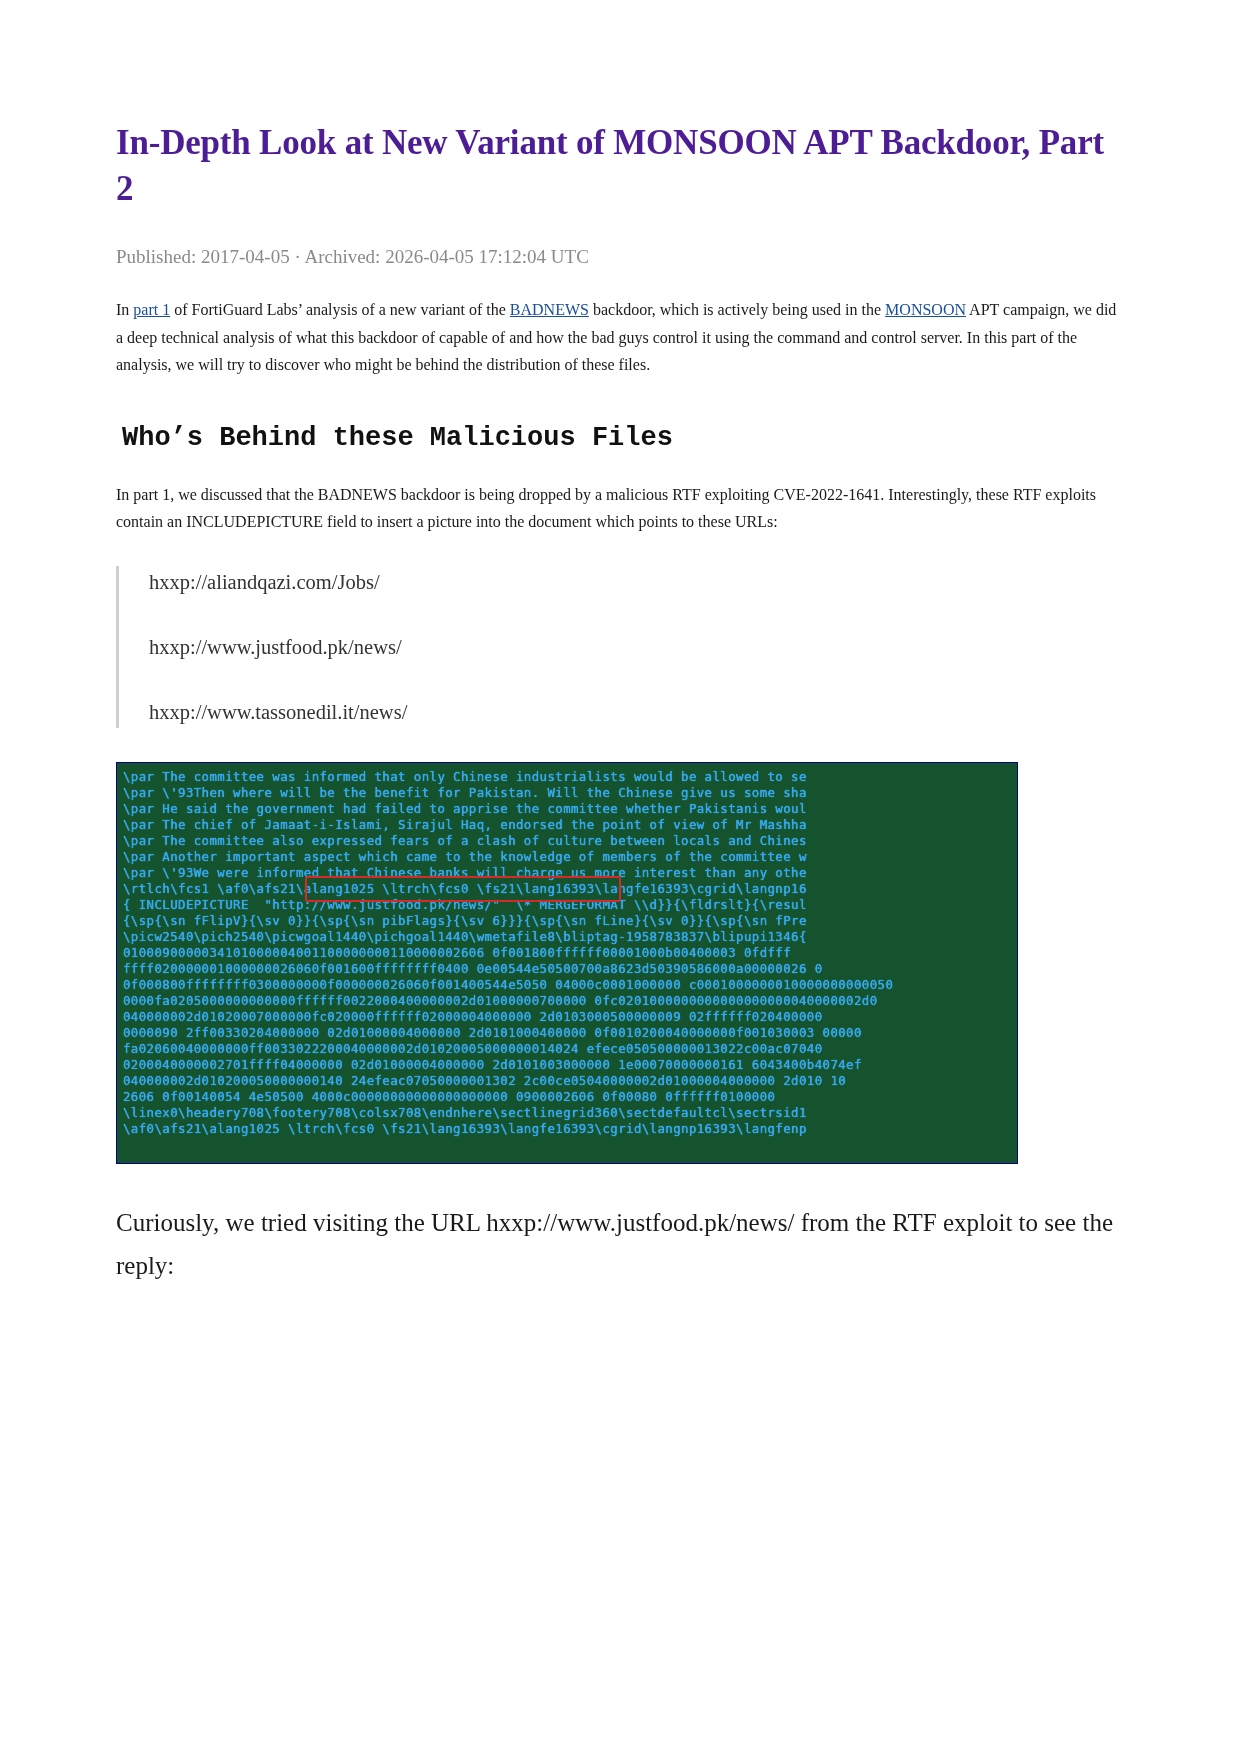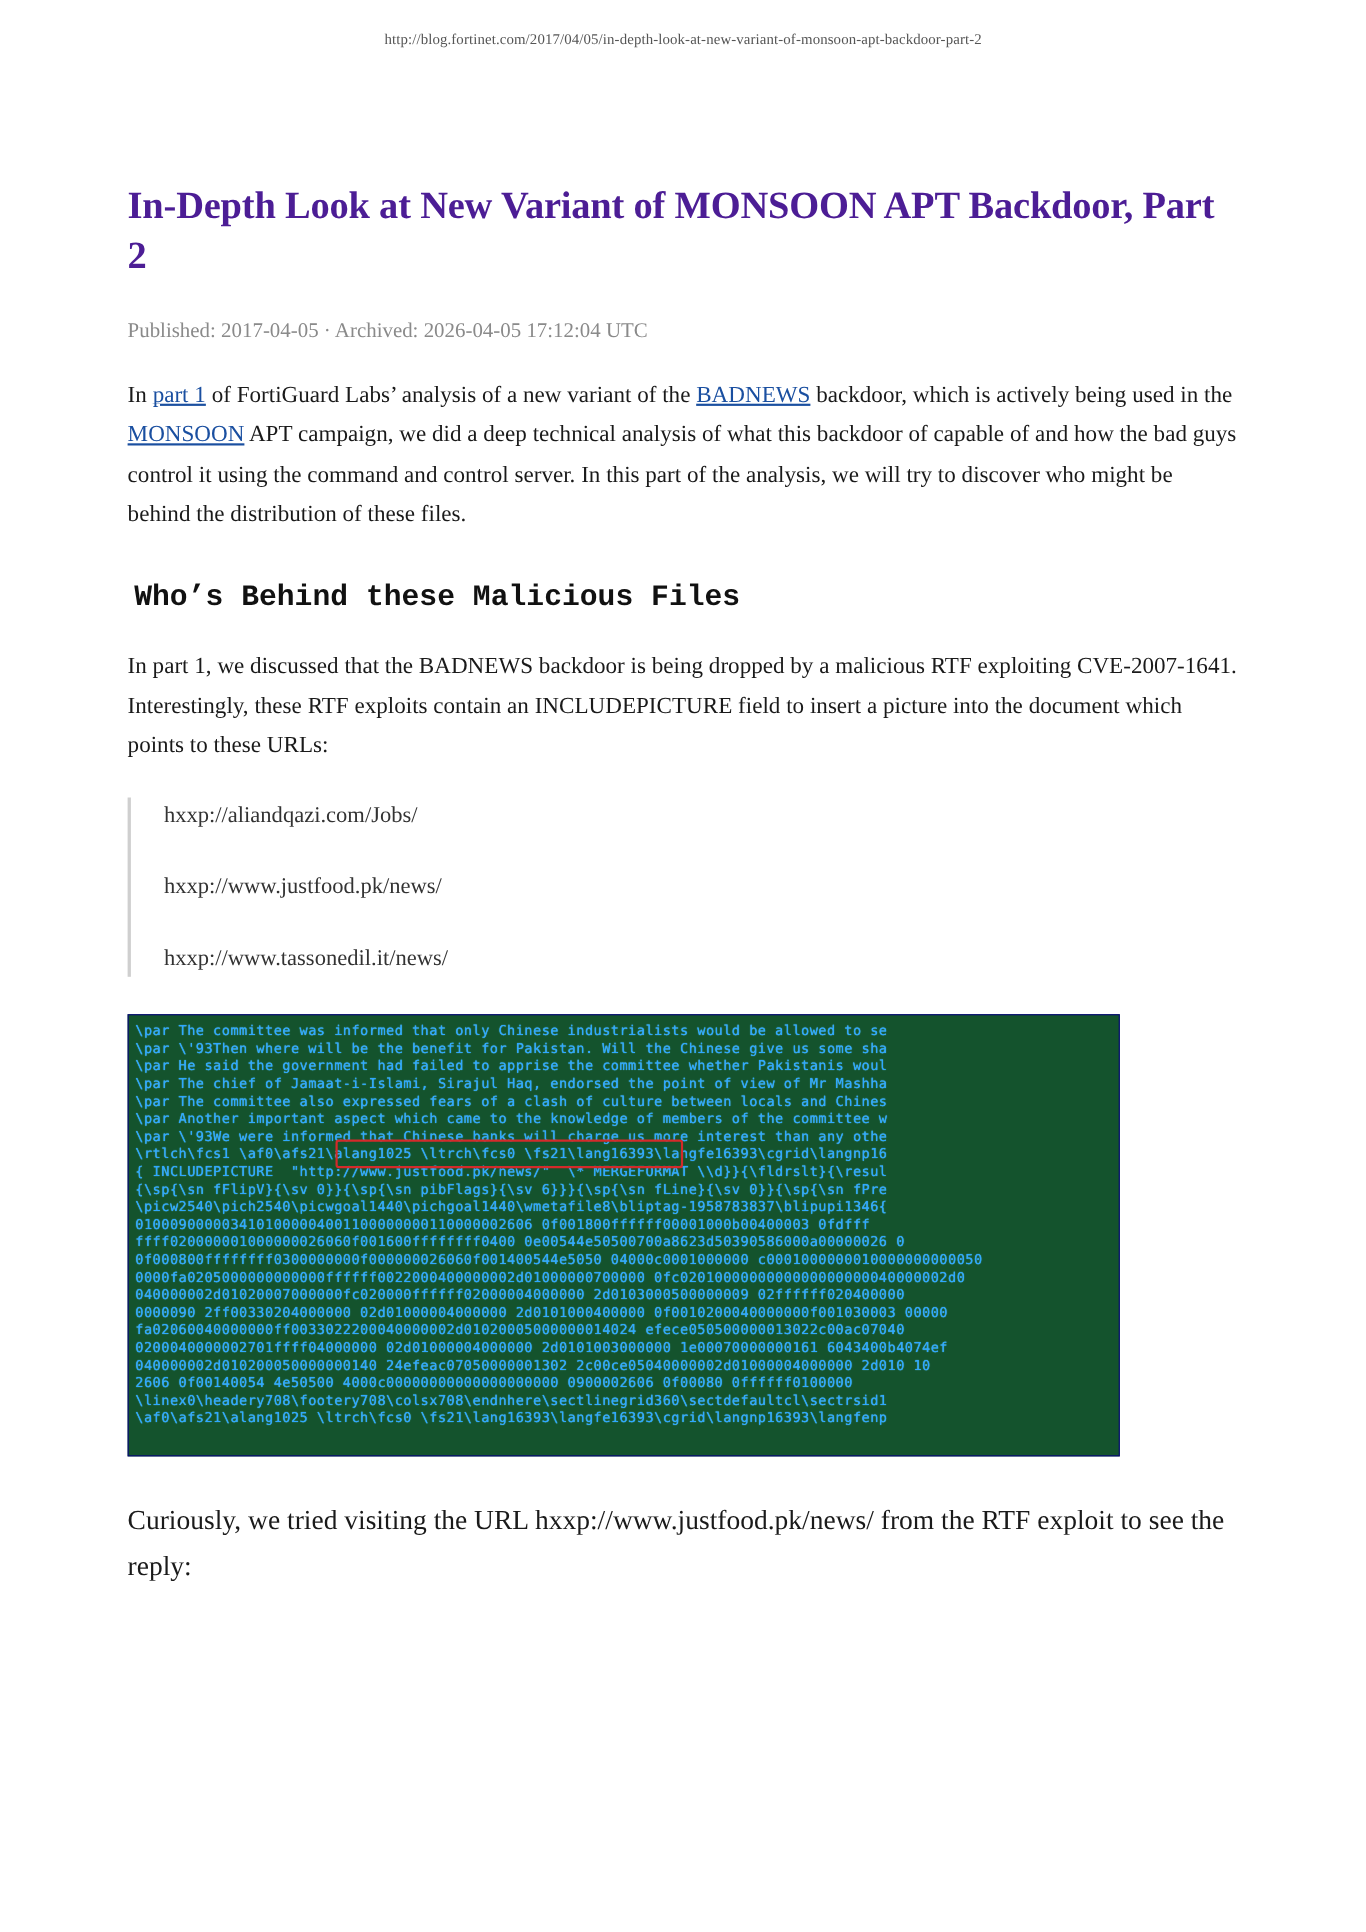--- a/index.html
+++ b/index.html
@@ -44,21 +44,21 @@
     letter-spacing: -0.2px;
   }
   .meta {
     font-size: 19px;
     color: #8a8a8a;
     margin-top: 34px;
     margin-bottom: 0;
     font-family: "Liberation Serif", serif;
   }
   p.body-text {
-    font-size: 21px;
+    font-size: 16px;
     line-height: 1.72;
     margin: 28px 0 0 0;
     color: #1a1a1a;
     text-align: left;
   }
   a.link {
     color: #1a4fa0;
     text-decoration: underline;
   }
   h2.section {
@@ -124,33 +124,32 @@
     font-size: 13.5px;
     color: #666666;
     font-family: "Liberation Serif", serif;
   }
 </style>
 </head>
 <body>
 
 <div class="page">
 
-  <div class="header-url">http://blog.fortinet.com/2017/04/05/in-depth-look-at-new-variant-of-monsoon-apt-backdoor-part-2</div>
 
   <div class="content">
 
     <h1 class="title">In-Depth Look at New Variant of MONSOON APT Backdoor, Part 2</h1>
 
     <div class="meta">Published: 2017-04-05 · Archived: 2026-04-05 17:12:04 UTC</div>
 
     <p class="body-text"><span>In </span><a class="link" href="#">part 1</a><span> of FortiGuard Labs’ analysis of a new variant of the </span><a class="link" href="#">BADNEWS</a><span> backdoor, which is actively being used in the </span><a class="link" href="#">MONSOON</a><span> APT campaign, we did a deep technical analysis of what this backdoor of capable of and how the bad guys control it using the command and control server. In this part of the analysis, we will try to discover who might be behind the distribution of these files.</span></p>
 
     <h2 class="section">Who’s Behind these Malicious Files</h2>
 
-    <p class="body-text">In part 1, we discussed that the BADNEWS backdoor is being dropped by a malicious RTF exploiting CVE-2007-1641. Interestingly, these RTF exploits contain an INCLUDEPICTURE field to insert a picture into the document which points to these URLs:</p>
+    <p class="body-text">In part 1, we discussed that the BADNEWS backdoor is being dropped by a malicious RTF exploiting CVE-2022-1641. Interestingly, these RTF exploits contain an INCLUDEPICTURE field to insert a picture into the document which points to these URLs:</p>
 
     <blockquote class="urls">
       <p>hxxp://aliandqazi.com/Jobs/</p>
       <p>hxxp://www.justfood.pk/news/</p>
       <p>hxxp://www.tassonedil.it/news/</p>
     </blockquote>
 
     <div class="figure">
       <div class="code">\par The committee was informed that only Chinese industrialists would be allowed to se
 \par \'93Then where will be the benefit for Pakistan. Will the Chinese give us some sha

